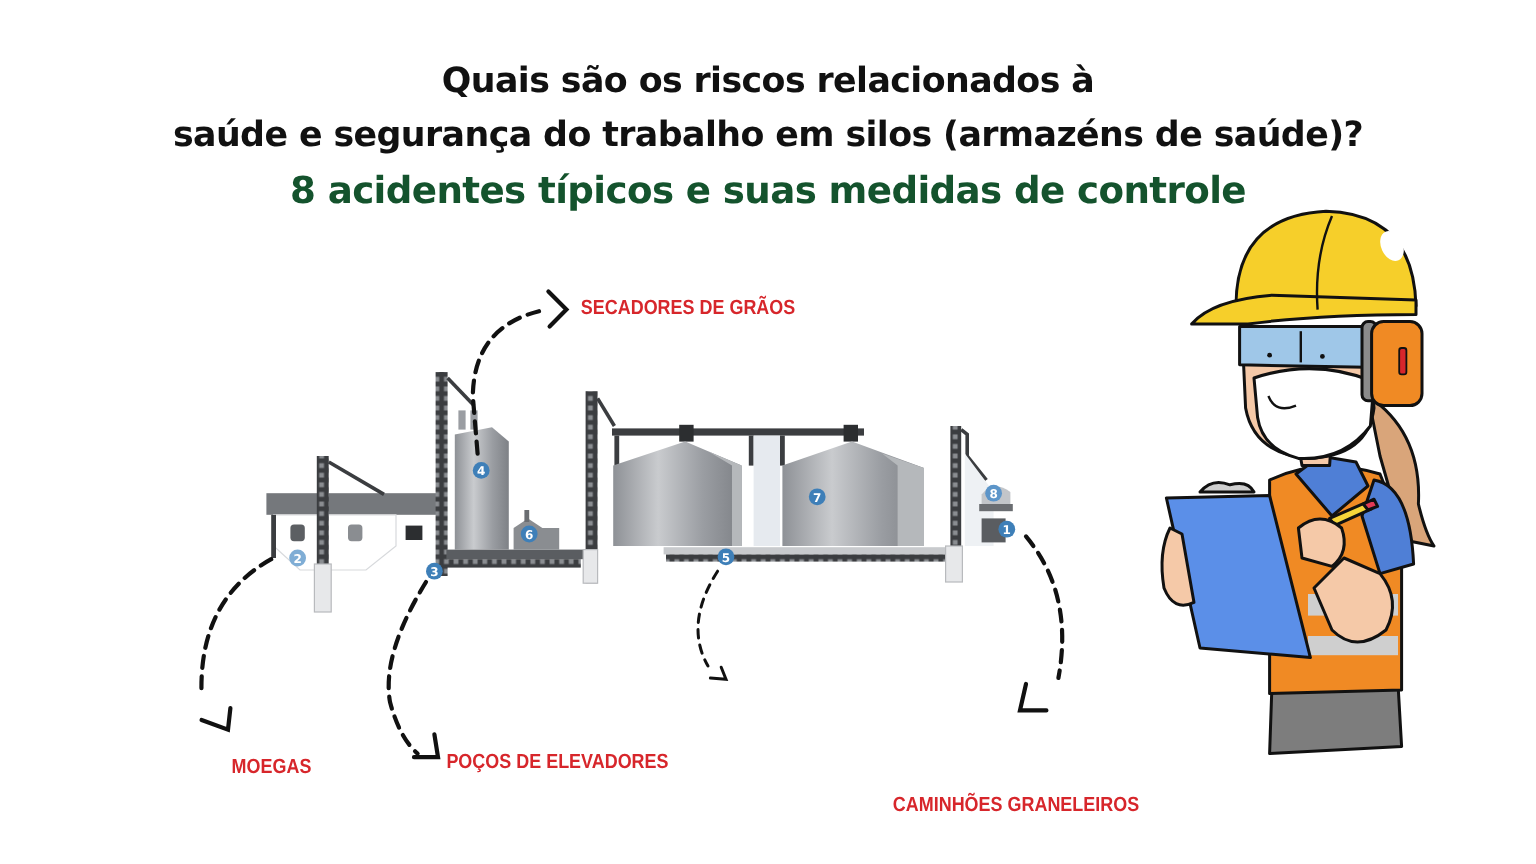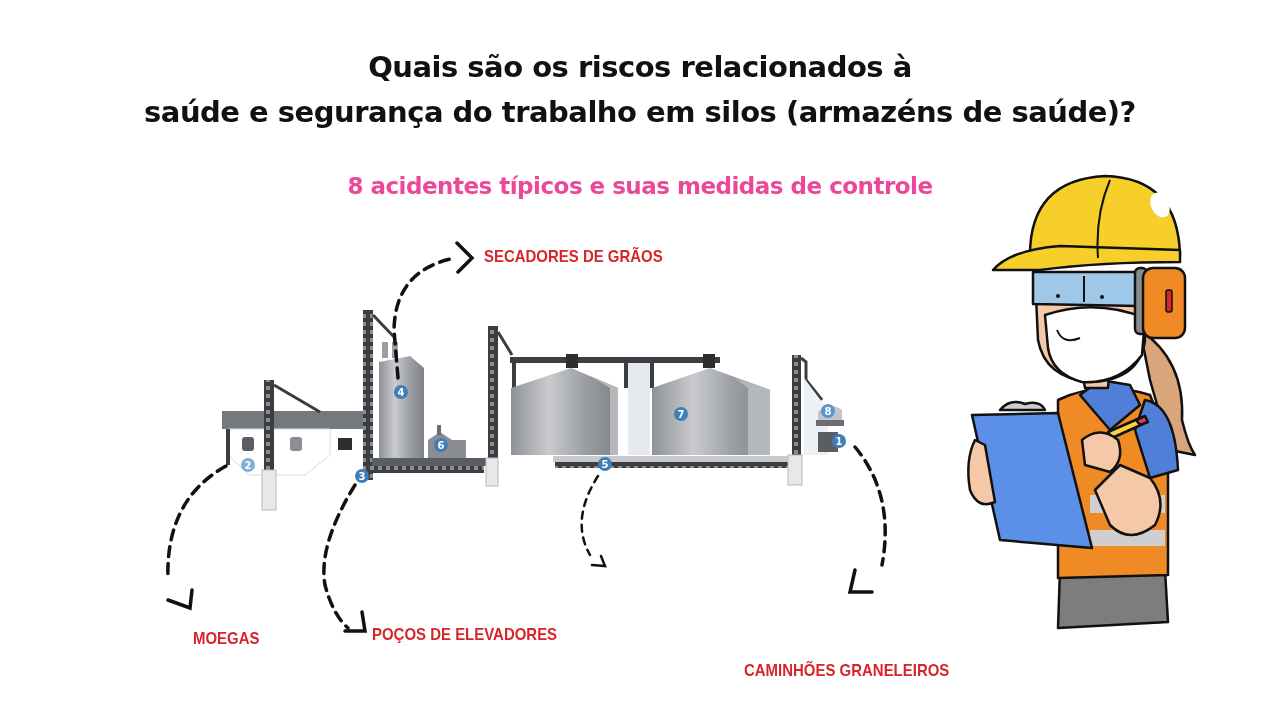--- a/index.html
+++ b/index.html
@@ -1,20 +1,20 @@
 <!DOCTYPE html>
 <html><head>
 <meta charset="utf-8">
 <style>
   html, body { margin:0; padding:0; }
   body { width:1280px; height:720px; background:#ffffff; position:relative; overflow:hidden; font-family:"DejaVu Sans", sans-serif; }
   .title { position:absolute; left:0; width:1280px; text-align:center; font-weight:bold; color:#111; letter-spacing:-0.5px; }
   .t1 { top:50px; font-size:29px; }
   .t2 { top:95px; font-size:29px; }
-  .t3 { top:141px; font-size:23px; color:#ec4899;margin-top:32px; }
+  .t3 { top:141px; font-size:31px; color:#14532d; }
   .label { position:absolute; font-family:"Liberation Sans", sans-serif; font-weight:bold; color:#d7262b; font-size:17px; letter-spacing:0; transform:scaleX(0.88); transform-origin:left center; }
   svg { position:absolute; left:0; top:0; }
   .badge text { font-family:"DejaVu Sans", sans-serif; font-weight:bold; }
 </style>
 </head>
 <body>
 
 <div class="title t1">Quais são os riscos relacionados à</div>
 <div class="title t2">saúde e segurança do trabalho em silos (armazéns de saúde)?</div>
 <div class="title t3">8 acidentes típicos e suas medidas de controle</div>

